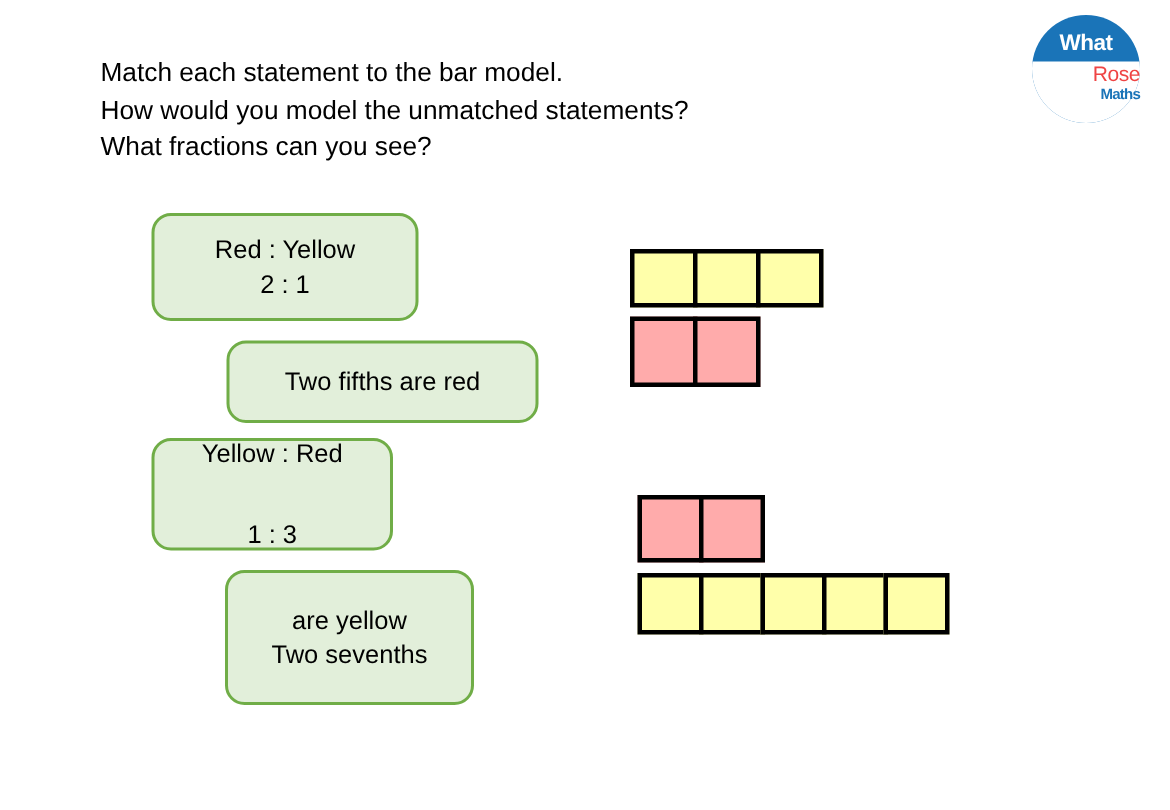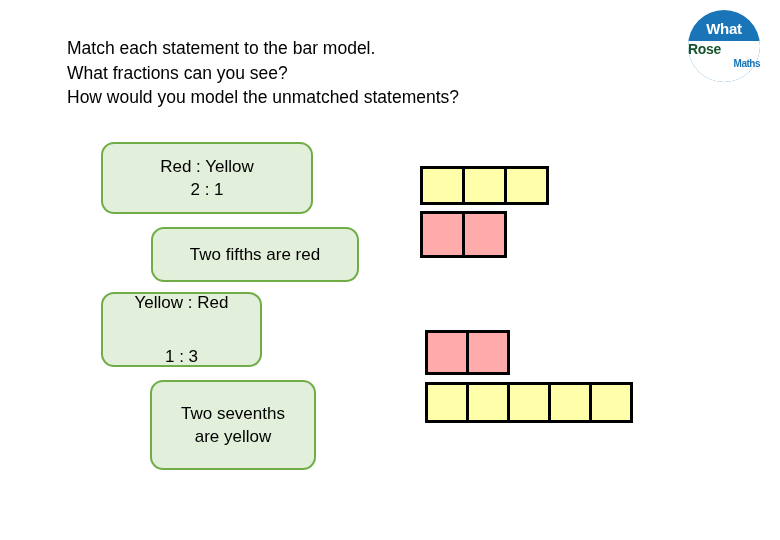--- a/index.html
+++ b/index.html
@@ -60,24 +60,24 @@
     font-weight: bold;
     color: #ffffff;
     letter-spacing: -0.3px;
     font-family: "Liberation Sans", sans-serif;
   }
   .logo-mid-text {
     position: absolute;
     left: 0;
     top: 31px;
     width: 72px;
-    text-align: left;
+    text-align: right;
     font-size: 14px;
-    font-weight: bold;
-    color: #14532d;
+    font-weight: normal;
+    color: #ef4444;
     letter-spacing: -0.3px;
     font-family: "Liberation Sans", sans-serif;
   }
   .logo-bot-text {
     position: absolute;
     left: 0;
     top: 48px;
     width: 72px;
     text-align: right;
     font-size: 10px;
@@ -111,21 +111,21 @@
     flex-direction: column;
     align-items: center;
     justify-content: center;
     font-size: 17px;
     line-height: 23px;
     color: #000000;
     text-align: center;
   }
   .stmt span { display: block; white-space: nowrap; }
 
-  #stmt-1 { left: 101px; top: 142px; width: 212px; height: 72px; }
+  #stmt-1 { left: 101px; top: 142px; width: 178px; height: 72px; }
   #stmt-2 { left: 139px; top: 227px; width: 208px; height: 55px; margin-left: 12px; }
   #stmt-3 { left: 101px; top: 292px; width: 161px; height: 75px; gap: 31px; }
   #stmt-4 { left: 150px; top: 380px; width: 166px; height: 90px; }
 
   
   .bar-row {
     position: absolute;
     display: flex;
   }
   .cell {
@@ -157,41 +157,41 @@
     <div class="logo-circle">
       <div class="logo-lower"></div>
     </div>
     <div class="logo-top-text">What</div>
     <div class="logo-mid-text">Rose</div>
     <div class="logo-bot-text">Maths</div>
   </div>
 
   <div class="heading">
     <span class="heading-line">Match each statement to the bar model.</span>
+    <span class="heading-line">How would you model the unmatched statements?</span>
     <span class="heading-line">What fractions can you see?</span>
-    <span class="heading-line">How would you model the unmatched statements?</span>
   </div>
 
   <div class="stmt" id="stmt-1">
     <span>Red : Yellow</span>
     <span>2 : 1</span>
   </div>
 
   <div class="stmt" id="stmt-2">
     <span>Two fifths are red</span>
   </div>
 
   <div class="stmt" id="stmt-3">
     <span>Yellow : Red</span>
     <span>1 : 3</span>
   </div>
 
   <div class="stmt" id="stmt-4">
+    <span>are yellow</span>
     <span>Two sevenths</span>
-    <span>are yellow</span>
   </div>
 
   <div class="bar-row" id="bar-a-yellow">
       <div class="cell yellow" style="background: rgb(255, 255, 170);"></div>
       <div class="cell yellow" style="background: rgb(255, 255, 170);"></div>
       <div class="cell yellow" style="background: rgb(255, 255, 170);"></div>
     </div>
   <div class="bar-row" id="bar-a-red">
       <div class="cell red" style="background: rgb(255, 171, 171);"></div>
       <div class="cell red" style="background: rgb(255, 171, 171);"></div>

